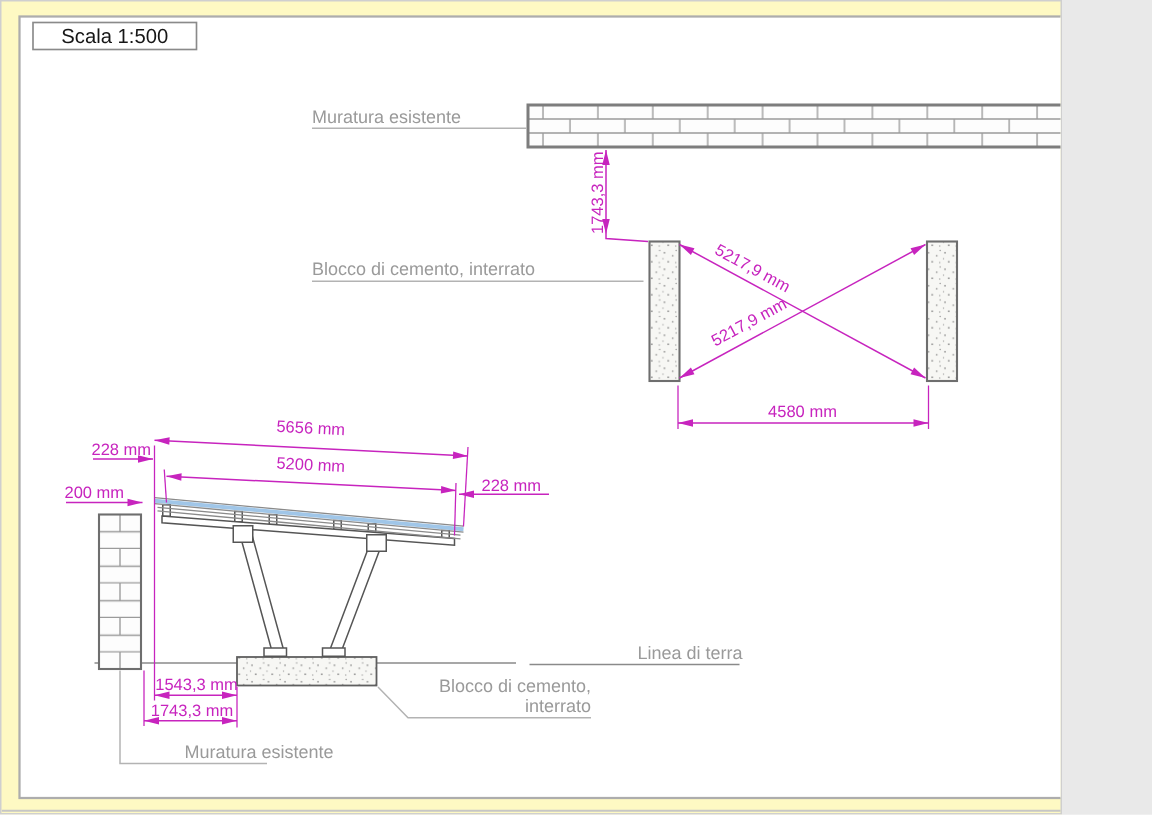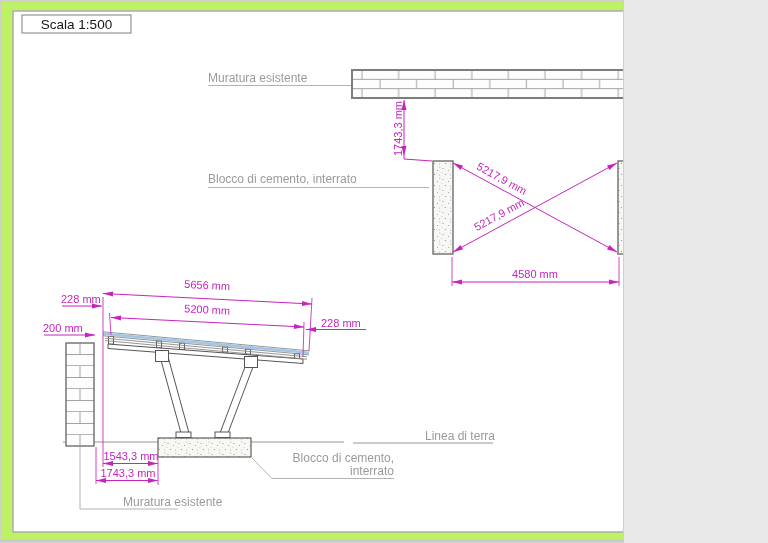--- a/index.html
+++ b/index.html
@@ -1,17 +1,17 @@
 <!DOCTYPE html>
 <html><head>
 <meta charset="utf-8">
 <style>
   html,body{margin:0;padding:0;background:#e9e9e9;}
   .canvas{
-    position:relative;width:624px;height:543px;background:#bef264;
+    position:relative;width:708px;height:543px;background:#fef9c3;
     border:1px solid #cfcfcf;box-sizing:border-box;
     font-family:"Liberation Sans",sans-serif;overflow:hidden;
   }
   svg{display:block;}
   .lbl{font-family:"Liberation Sans",sans-serif;font-size:12px;fill:#9a9a9a;}
   .dim{font-family:"Liberation Sans",sans-serif;font-size:11px;fill:#c724be;}
   .scala{font-family:"Liberation Sans",sans-serif;font-size:13.5px;fill:#161616;}
   .dimline{stroke:#c724be;stroke-width:1;fill:none;}
   .extline{stroke:#c724be;stroke-width:0.85;fill:none;}
   .leader{stroke:#b3b3b3;stroke-width:1;fill:none;}

